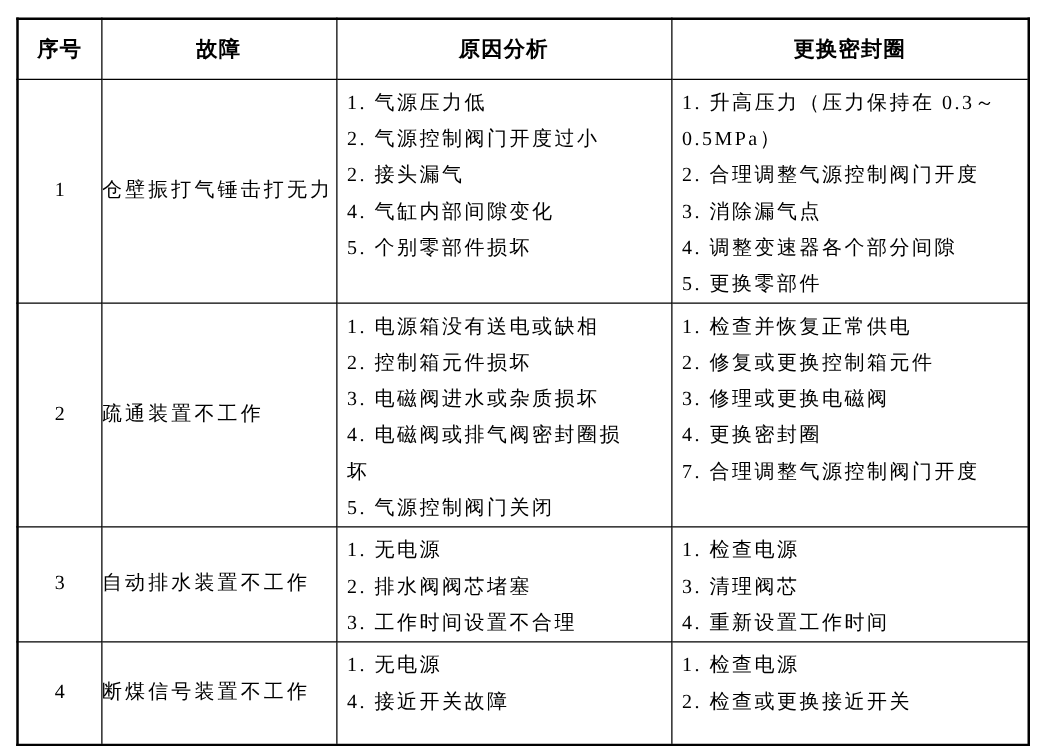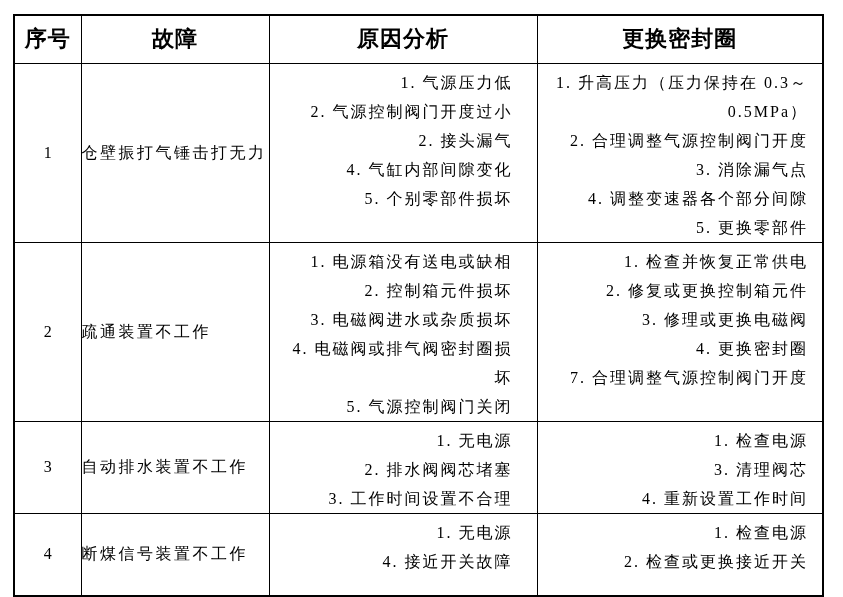--- a/index.html
+++ b/index.html
@@ -30,21 +30,21 @@
     border: 1px solid #000000;
     overflow: hidden;
   }
   tr.header-row { height: 48px; }
   tr.row-1 { height: 176px; }
   tr.row-2 { height: 175px; }
   tr.row-3 { height: 89px; }
   tr.row-4 { height: 83px; }
 
   th {
-    font-size: 22px;
+    font-size: 17px;
     font-weight: bold;
     text-align: center;
     vertical-align: middle;
     letter-spacing: 1px;
   }
   td.c-no {
     font-size: 16px;
     text-align: center;
     vertical-align: middle;
   }
@@ -57,21 +57,21 @@
     line-height: 30px;
   }
   td.c-list {
     font-size: 16px;
     vertical-align: top;
     letter-spacing: 2px;
     line-height: 29px;
   }
   td.c-causes { padding: 4px 24px 0 8px; }
   td.c-remedies { padding: 4px 14px 0 8px; }
-  .line { text-align: right; }
+  .line { text-align: left; }
 </style>
 </head>
 <body>
 
 <div class="page">
   <table class="fault-table">
     <colgroup>
       <col style="width:67px">
       <col style="width:188px">
       <col style="width:268px">

